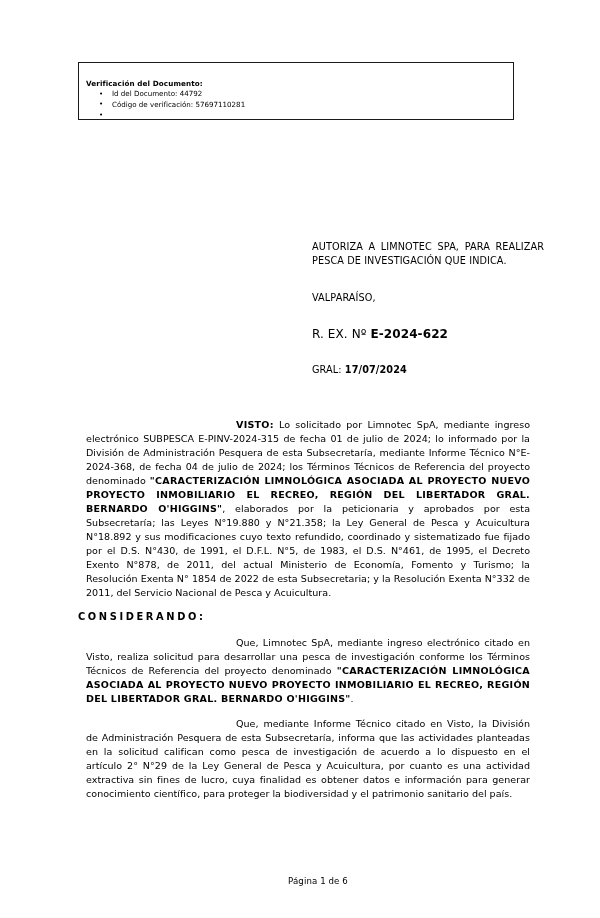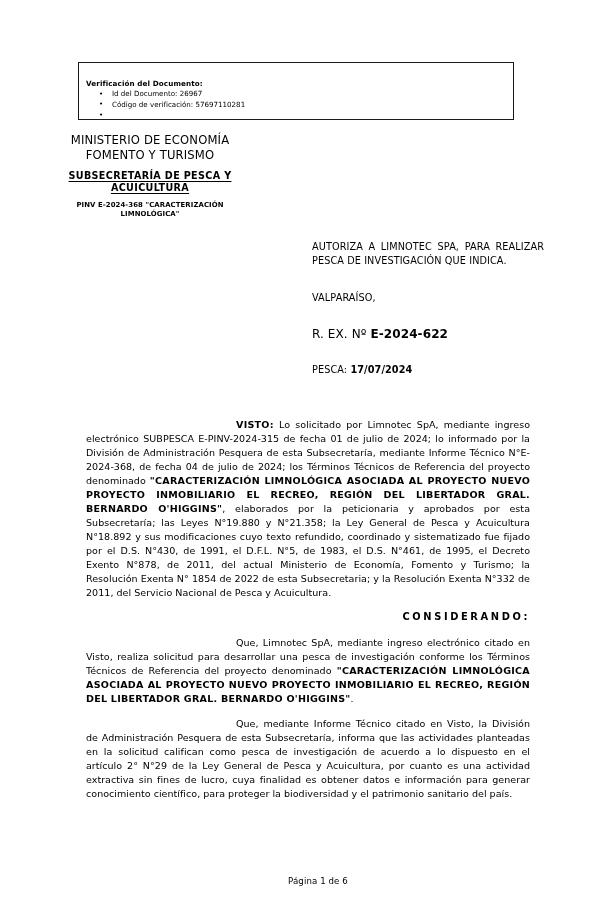--- a/index.html
+++ b/index.html
@@ -138,21 +138,21 @@
     line-height: 1.465;
     text-align: justify;
     margin: 0 0 11px 8px;
     letter-spacing: 0.02px;
   }
   .para .lead-indent { display: inline-block; width: 150px; }
   .para b { font-weight: bold; letter-spacing: 0.25px; }
   .heading-considerando {
     font-size: 9.9px;
     font-weight: bold;
-    text-align: right;
+    text-align: left;
     letter-spacing: 2.6px;
     margin: 9px 0 14px 0;
   }
 
   
   .footer {
     position: absolute;
     left: 0;
     top: 876px;
     width: 600px;
@@ -165,49 +165,41 @@
 </head>
 <body>
 
 <div class="page">
 
   <div class="verif-box">
     <div class="verif-title">Verificación del Documento:</div>
     <ul class="verif-list">
       <li>
         <span class="bullet">•</span>
-        <span>Id del Documento: 26967</span>
+        <span>Id del Documento: 44792</span>
       </li>
       <li>
         <span class="bullet">•</span>
         <span>Código de verificación: 57697110281</span>
       </li>
       <li>
         <span class="bullet">•</span>
       </li>
     </ul>
   </div>
 
-  <div class="letterhead">
-    <div class="lh-ministry">MINISTERIO DE ECONOMÍA
-FOMENTO Y TURISMO</div>
-    <div class="lh-subsec">SUBSECRETARÍA DE PESCA Y
-ACUICULTURA</div>
-    <div class="lh-pinv">PINV E-2024-368 "CARACTERIZACIÓN
-LIMNOLÓGICA"</div>
-  </div>
 
   <div class="right-col">
     <div class="subject">AUTORIZA A LIMNOTEC SPA, PARA REALIZAR PESCA DE INVESTIGACIÓN QUE INDICA.</div>
     <div class="place">VALPARAÍSO,</div>
     <div class="resnum">
       <span>R. EX. Nº </span><b>E-2024-622</b>
     </div>
     <div class="fecha">
-      <span>PESCA: </span><b>17/07/2024</b>
+      <span>GRAL: </span><b>17/07/2024</b>
     </div>
   </div>
 
   <div class="body-text">
 
     <p class="para"><span class="lead-indent"></span><b>VISTO:</b><span> Lo solicitado por Limnotec SpA, mediante ingreso electrónico SUBPESCA E-PINV-2024-315 de fecha 01 de julio de 2024; lo informado por la División de Administración Pesquera de esta Subsecretaría, mediante Informe Técnico N°E-2024-368, de fecha 04 de julio de 2024; los Términos Técnicos de Referencia del proyecto denominado </span><b>"CARACTERIZACIÓN LIMNOLÓGICA ASOCIADA AL PROYECTO NUEVO PROYECTO INMOBILIARIO EL RECREO, REGIÓN DEL LIBERTADOR GRAL. BERNARDO O'HIGGINS"</b><span>, elaborados por la peticionaria y aprobados por esta Subsecretaría; las Leyes N°19.880 y N°21.358; la Ley General de Pesca y Acuicultura N°18.892 y sus modificaciones cuyo texto refundido, coordinado y sistematizado fue fijado por el D.S. N°430, de 1991, el D.F.L. N°5, de 1983, el D.S. N°461, de 1995, el Decreto Exento N°878, de 2011, del actual Ministerio de Economía, Fomento y Turismo; la Resolución Exenta N° 1854 de 2022 de esta Subsecretaria; y la Resolución Exenta N°332 de 2011, del Servicio Nacional de Pesca y Acuicultura.</span></p>
 
     <div class="heading-considerando">CONSIDERANDO:</div>
 
     <p class="para"><span class="lead-indent"></span><span>Que, Limnotec SpA, mediante ingreso electrónico citado en Visto, realiza solicitud para desarrollar una pesca de investigación conforme los Términos Técnicos de Referencia del proyecto denominado </span><b>"CARACTERIZACIÓN LIMNOLÓGICA ASOCIADA AL PROYECTO NUEVO PROYECTO INMOBILIARIO EL RECREO, REGIÓN DEL LIBERTADOR GRAL. BERNARDO O'HIGGINS"</b><span>.</span></p>

